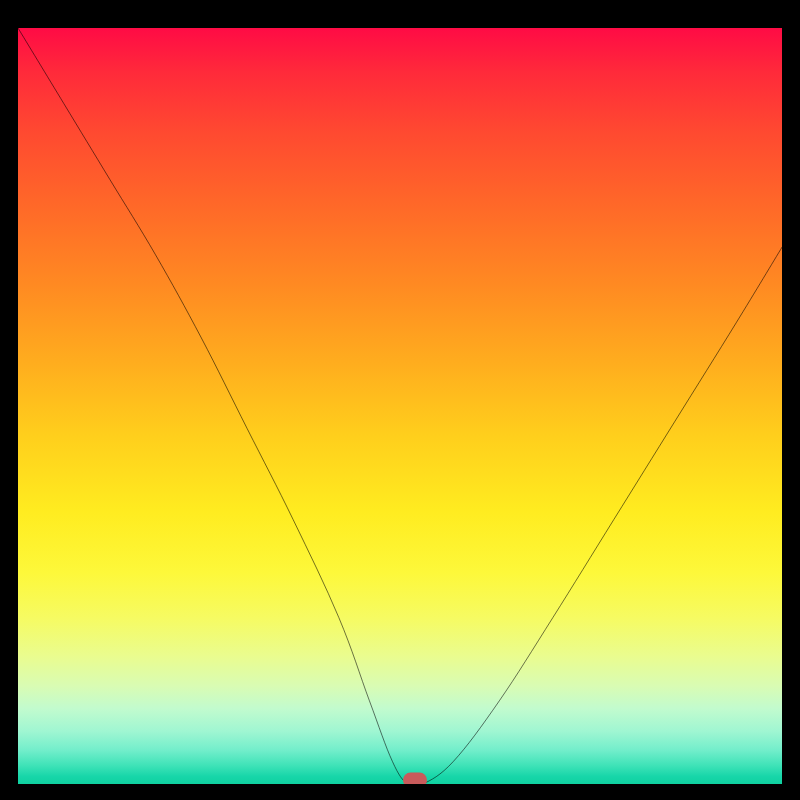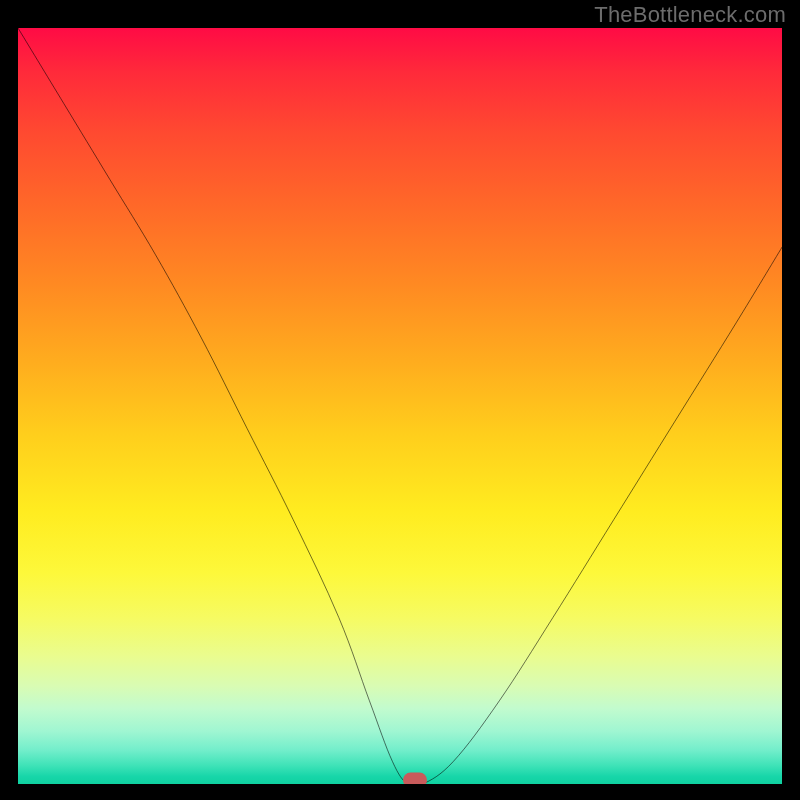--- a/index.html
+++ b/index.html
@@ -73,21 +73,20 @@
     border-radius: 8px;
     background: #c85b5b;
     transform: translate(-50%, -50%);
     z-index: 3;
   }
 </style>
 </head>
 <body>
 
 <div class="frame">
-  <div class="watermark">TheBottleneck.com</div>
 
   <div class="plot">
     <div class="gradient"></div>
 
     <svg class="curve" viewBox="0 0 100 100" preserveAspectRatio="none">
       <path fill="none" stroke="#000" stroke-width="0.55" stroke-linejoin="round" stroke-linecap="round" vector-effect="non-scaling-stroke" d="M 0.00 0.00 C 1.08 1.80, 3.84 6.40, 6.00 10.00 C 8.16 13.60, 9.84 16.40, 12.00 20.00 C 14.16 23.60, 15.84 26.22, 18.00 30.00 C 20.16 33.78, 21.84 36.86, 24.00 41.00 C 26.16 45.14, 27.84 48.68, 30.00 53.00 C 32.16 57.32, 33.84 60.50, 36.00 65.00 C 38.16 69.50, 40.20 73.68, 42.00 78.00 C 43.80 82.32, 44.74 85.58, 46.00 89.00 C 47.26 92.42, 48.10 95.02, 49.00 97.00 C 49.90 98.98, 50.28 99.46, 51.00 100.00 C 51.72 100.54, 51.92 100.54, 53.00 100.00 C 54.08 99.46, 55.20 98.98, 57.00 97.00 C 58.80 95.02, 60.66 92.42, 63.00 89.00 C 65.34 85.58, 67.30 82.32, 70.00 78.00 C 72.70 73.68, 75.12 69.68, 78.00 65.00 C 80.88 60.32, 83.12 56.68, 86.00 52.00 C 88.88 47.32, 91.48 43.14, 94.00 39.00 C 96.52 34.86, 98.92 30.80, 100.00 29.00"></path>
     </svg>
 
     <div class="marker" style="left: 397.28px; top: 752.22px;"></div>
   </div>

